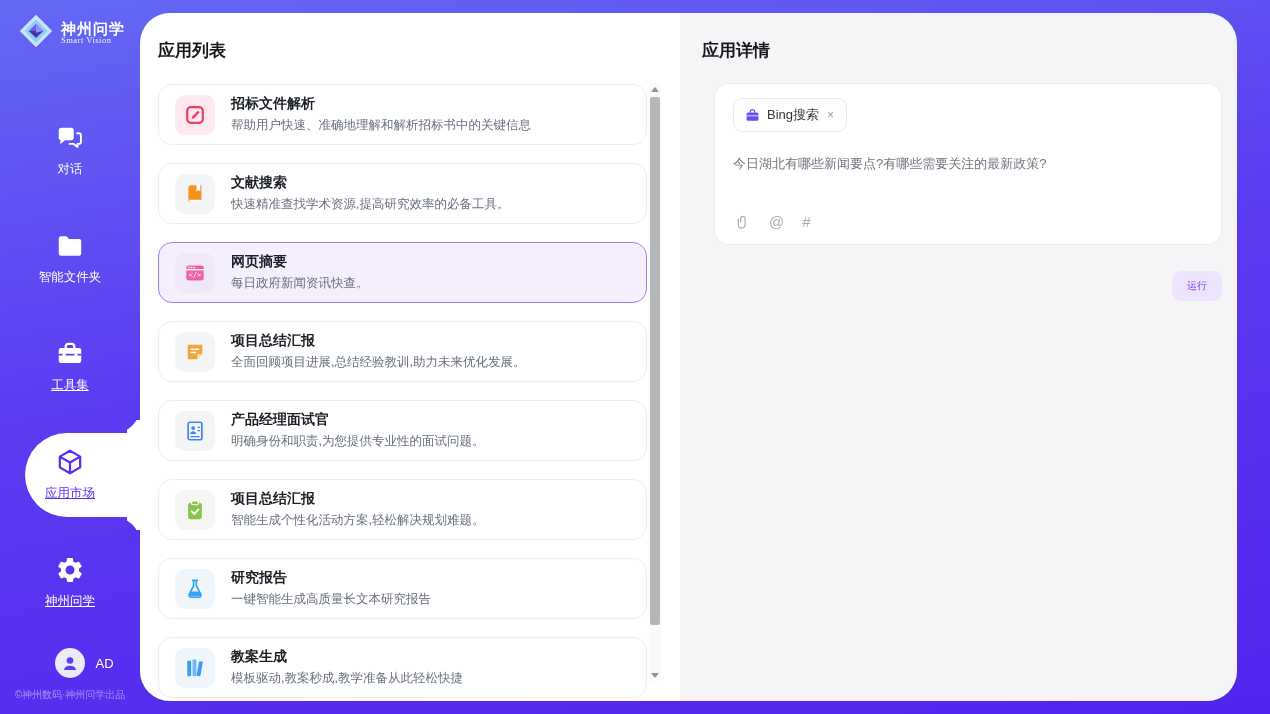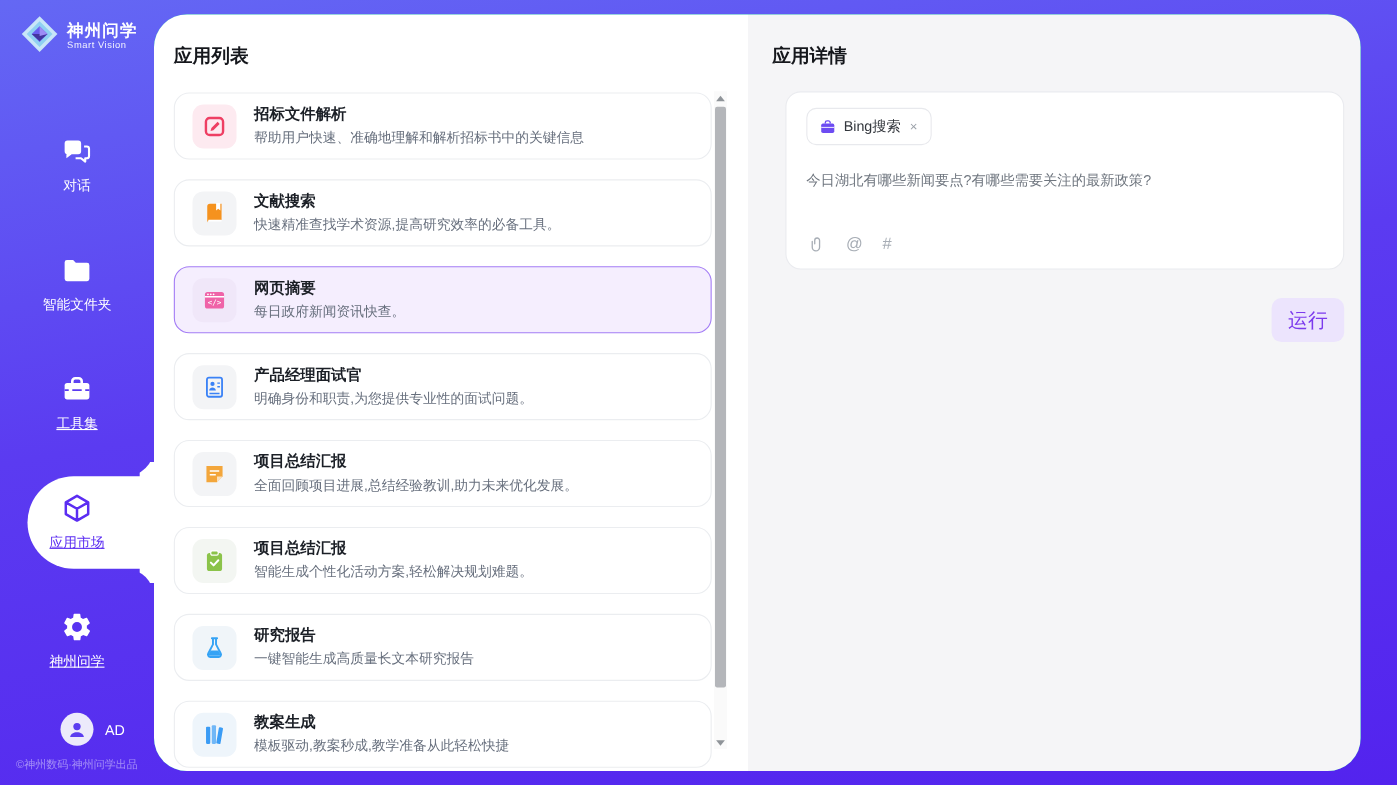--- a/index.html
+++ b/index.html
@@ -8,21 +8,21 @@
     font-family:"Liberation Sans","DejaVu Sans",sans-serif;
     background:linear-gradient(170deg,#6468f4 0%,#5b3bf1 45%,#5323ee 100%);
     position:relative; color:#1b1f26;
   }
 
   
   .sidebar { position:absolute; left:0; top:0; width:140px; height:714px; z-index:1; }
   .logo { position:absolute; left:18px; top:13px; display:flex; align-items:center; gap:7px; }
   .logo-text { color:#fff; line-height:1.05; }
   .logo-title { font-size:15px; font-weight:bold; letter-spacing:1px; }
-  .logo-sub { font-size:8.5px; opacity:.92; letter-spacing:.5px; }
+  .logo-sub { font-size:8.5px; opacity:.92; letter-spacing:.5px;font-family:Liberation Serif, serif; }
   .nav { position:absolute; top:96px; left:0; width:100%; }
   .nav-item { position:relative; height:108px; display:flex; flex-direction:column;
               align-items:center; justify-content:center; gap:8px; cursor:pointer; }
   .nav-item .nav-icon { width:30px; height:30px; position:relative; z-index:2; display:flex; align-items:center; justify-content:center; }
   .nav-label { font-size:12.5px; color:#fff; position:relative; z-index:2; }
   .nav-label.u { text-decoration:underline; }
   .nav-item.active .nav-label { color:#5b2df2; }
   .bubble { position:absolute; left:25px; right:0; top:13px; height:84px; background:#fff;
             border-radius:42px 0 0 42px; z-index:1; }
   .bubble::before, .bubble::after { content:""; position:absolute; right:0; width:26px; height:26px; background:transparent; }
@@ -69,21 +69,21 @@
                  background:#fff; border:1px solid #eaebef; border-radius:14px; padding:14px 18px; }
   .tool-tag { display:inline-flex; align-items:center; gap:7px; padding:7px 11px;
               border:1px solid #e8e9ed; border-radius:9px; background:#fff; cursor:default; }
   .tool-tag .tag-label { font-size:13px; color:#33373d; }
   .tag-close { font-size:12px; color:#9aa0a8; cursor:pointer; padding:0 1px; }
   .prompt-text { margin-top:22px; font-size:13px; color:#6f767f; line-height:1.5; }
   .composer-icons { position:absolute; left:20px; bottom:14px; display:flex; align-items:center; gap:18px; }
   .composer-icons .cicon { color:#a7adb5; font-size:15px; display:flex; align-items:center; cursor:pointer; }
   .run-row { position:absolute; top:258px; right:15px; }
   .run-btn { display:inline-block; padding:8px 15px; background:#ece4fd; color:#7c3aed;
-             font-size:18px; border:none; border-radius:9px; cursor:pointer; }
+             font-size:10px; border:none; border-radius:9px; cursor:pointer; }
 </style>
 </head>
 <body>
 
 <div class="sidebar">
   <div class="logo">
     <span>
       <svg width="36" height="36" viewBox="0 0 40 40">
         <polygon points="20,2 38,20 20,38 2,20" fill="#c9e6f8"></polygon>
         <polygon points="20,7 33,20 20,33 7,20" fill="#8fd0f2"></polygon>
@@ -208,43 +208,43 @@
           </span>
     <span class="app-texts">
       <span class="app-name">网页摘要</span>
       <span class="app-desc">每日政府新闻资讯快查。</span>
     </span>
   </div>
 
   <div class="app-card">
     <span class="app-icon" style="background: rgb(243, 244, 246);">
             <svg viewBox="0 0 24 24" width="22" height="22">
+              <path d="M4 4h16v10.5L14.5 20H4z" fill="#f3a63b"></path>
+              <path d="M14.5 20v-5.5H20z" fill="#fff" opacity=".65"></path>
+              <path d="M7.3 9h9.4M7.3 12.6h6" stroke="#fff" stroke-width="1.5"></path>
+            </svg>
+          </span>
+    <span class="app-texts">
+      <span class="app-name">项目总结汇报</span>
+      <span class="app-desc">全面回顾项目进展,总结经验教训,助力未来优化发展。</span>
+    </span>
+  </div>
+
+  <div class="app-card">
+    <span class="app-icon" style="background: rgb(243, 244, 246);">
+            <svg viewBox="0 0 24 24" width="22" height="22">
               <rect x="4.5" y="2.5" width="15" height="19" rx="2" fill="none" stroke="#3b82f6" stroke-width="1.8"></rect>
               <circle cx="10" cy="8.8" r="2.1" fill="#3b82f6"></circle>
               <path d="M6.6 15.3c.5-2 1.8-2.9 3.4-2.9s2.9.9 3.4 2.9z" fill="#3b82f6"></path>
               <path d="M14.8 8h2.6M14.8 11.5h2.6M7 18.2h10" stroke="#3b82f6" stroke-width="1.4"></path>
             </svg>
           </span>
     <span class="app-texts">
       <span class="app-name">产品经理面试官</span>
       <span class="app-desc">明确身份和职责,为您提供专业性的面试问题。</span>
-    </span>
-  </div>
-
-  <div class="app-card">
-    <span class="app-icon" style="background: rgb(243, 244, 246);">
-            <svg viewBox="0 0 24 24" width="22" height="22">
-              <path d="M4 4h16v10.5L14.5 20H4z" fill="#f3a63b"></path>
-              <path d="M14.5 20v-5.5H20z" fill="#fff" opacity=".65"></path>
-              <path d="M7.3 9h9.4M7.3 12.6h6" stroke="#fff" stroke-width="1.5"></path>
-            </svg>
-          </span>
-    <span class="app-texts">
-      <span class="app-name">项目总结汇报</span>
-      <span class="app-desc">全面回顾项目进展,总结经验教训,助力未来优化发展。</span>
     </span>
   </div>
 
   <div class="app-card">
     <span class="app-icon" style="background: rgb(243, 246, 242);">
             <svg viewBox="0 0 24 24" width="22" height="22">
               <rect x="4.5" y="4" width="15" height="18" rx="2.6" fill="#8bc34a"></rect>
               <rect x="8.3" y="2" width="7.4" height="4.2" rx="1.4" fill="#8bc34a" stroke="#fff" stroke-width="1.2"></rect>
               <path d="M8.4 13.6l2.7 2.7 4.7-5" fill="none" stroke="#fff" stroke-width="2" stroke-linecap="round" stroke-linejoin="round"></path>
             </svg>

